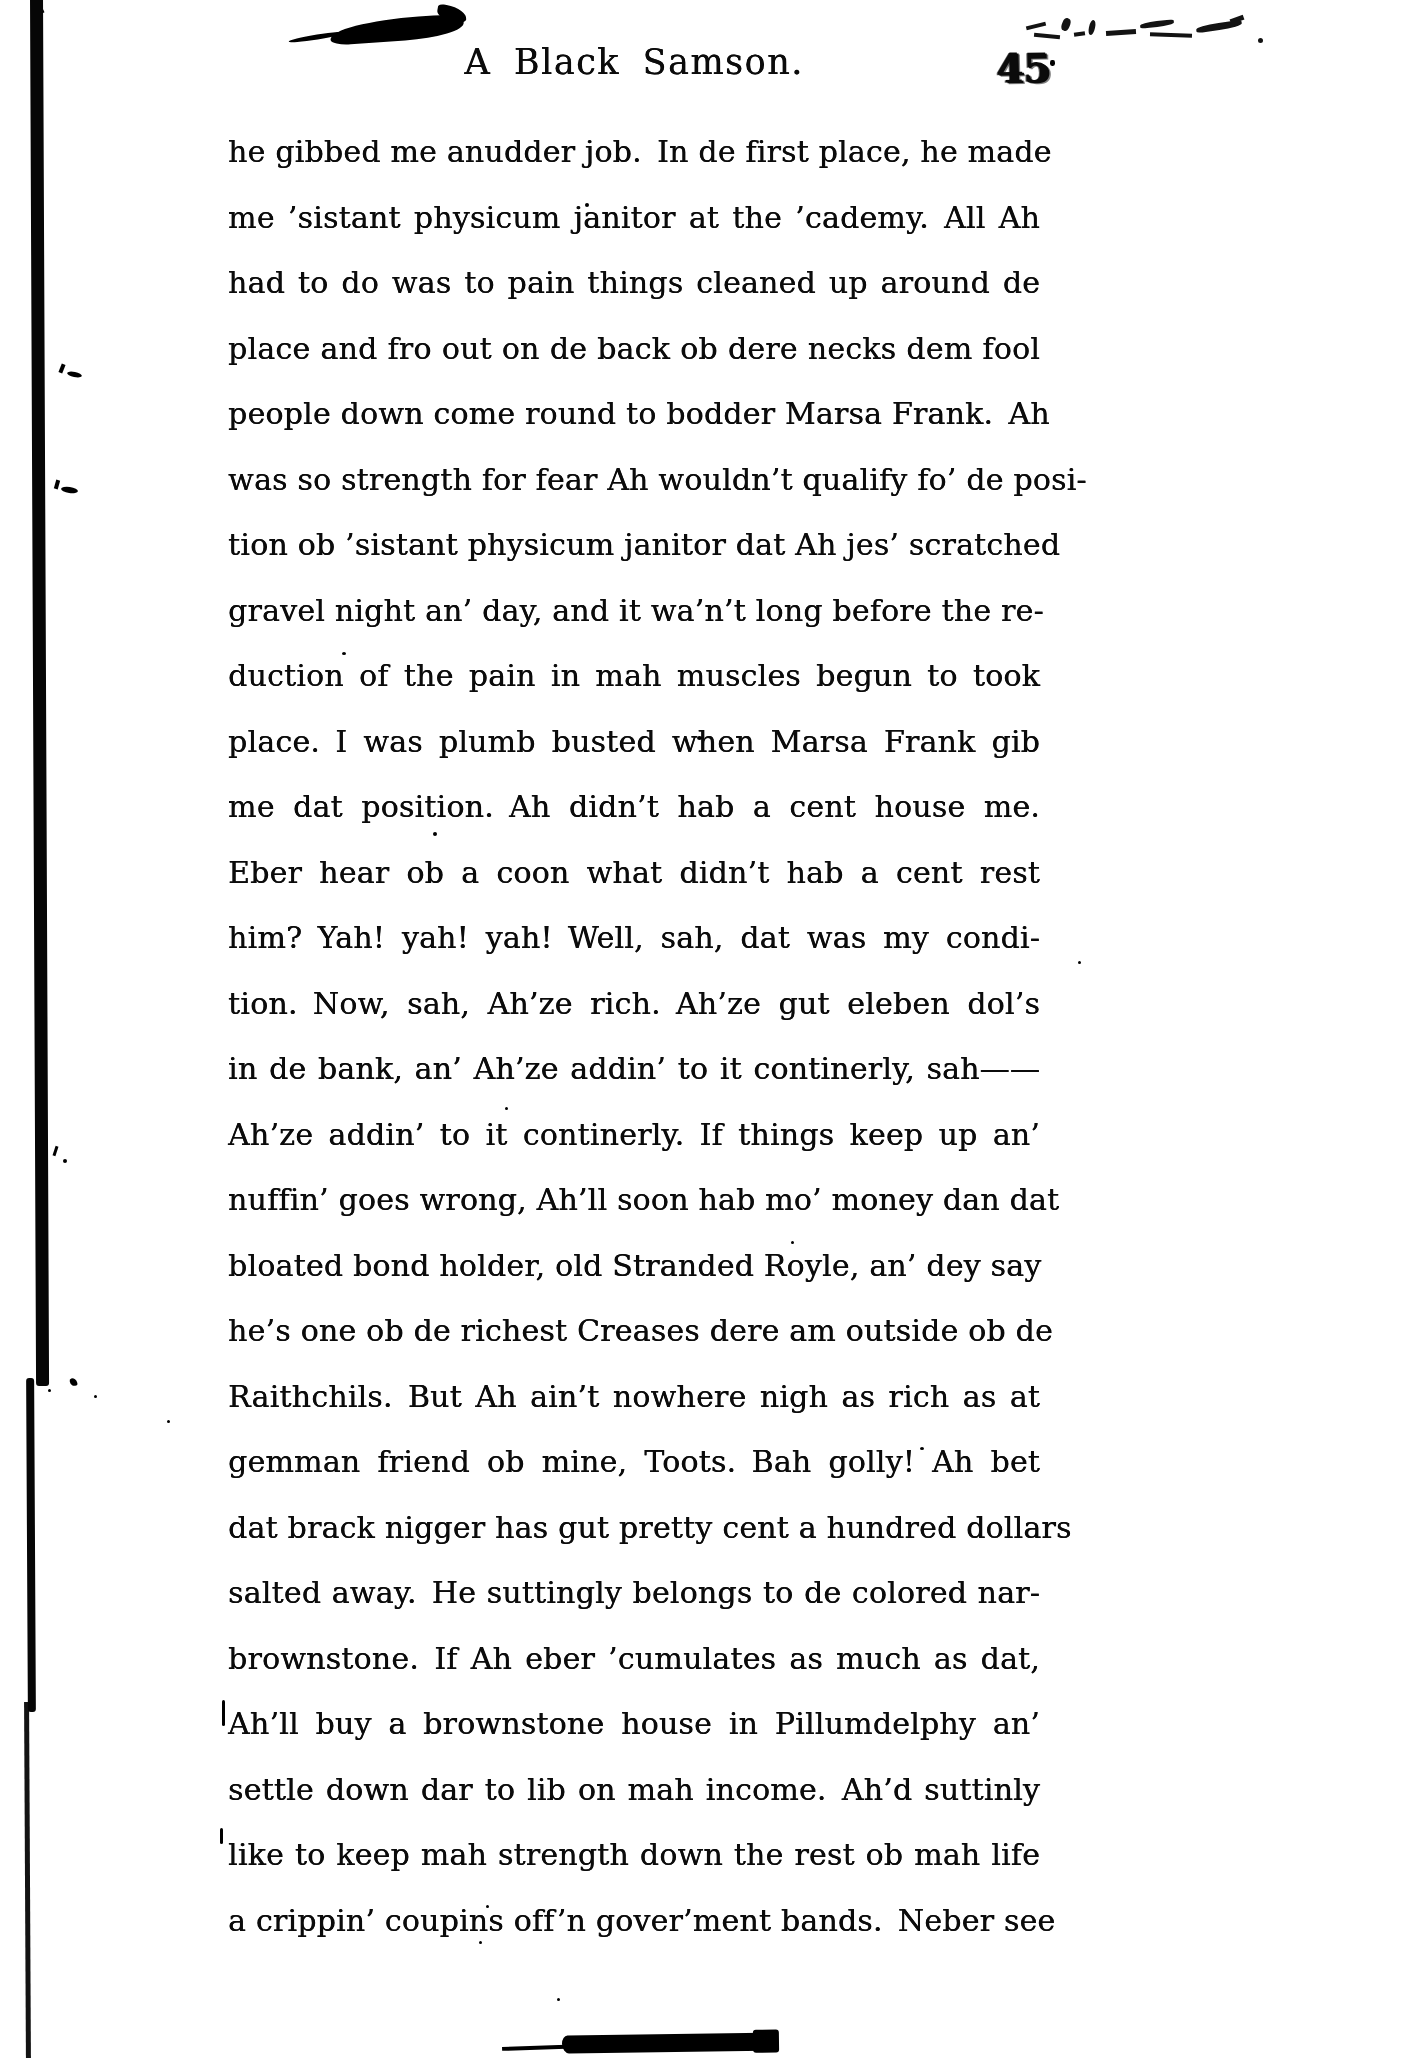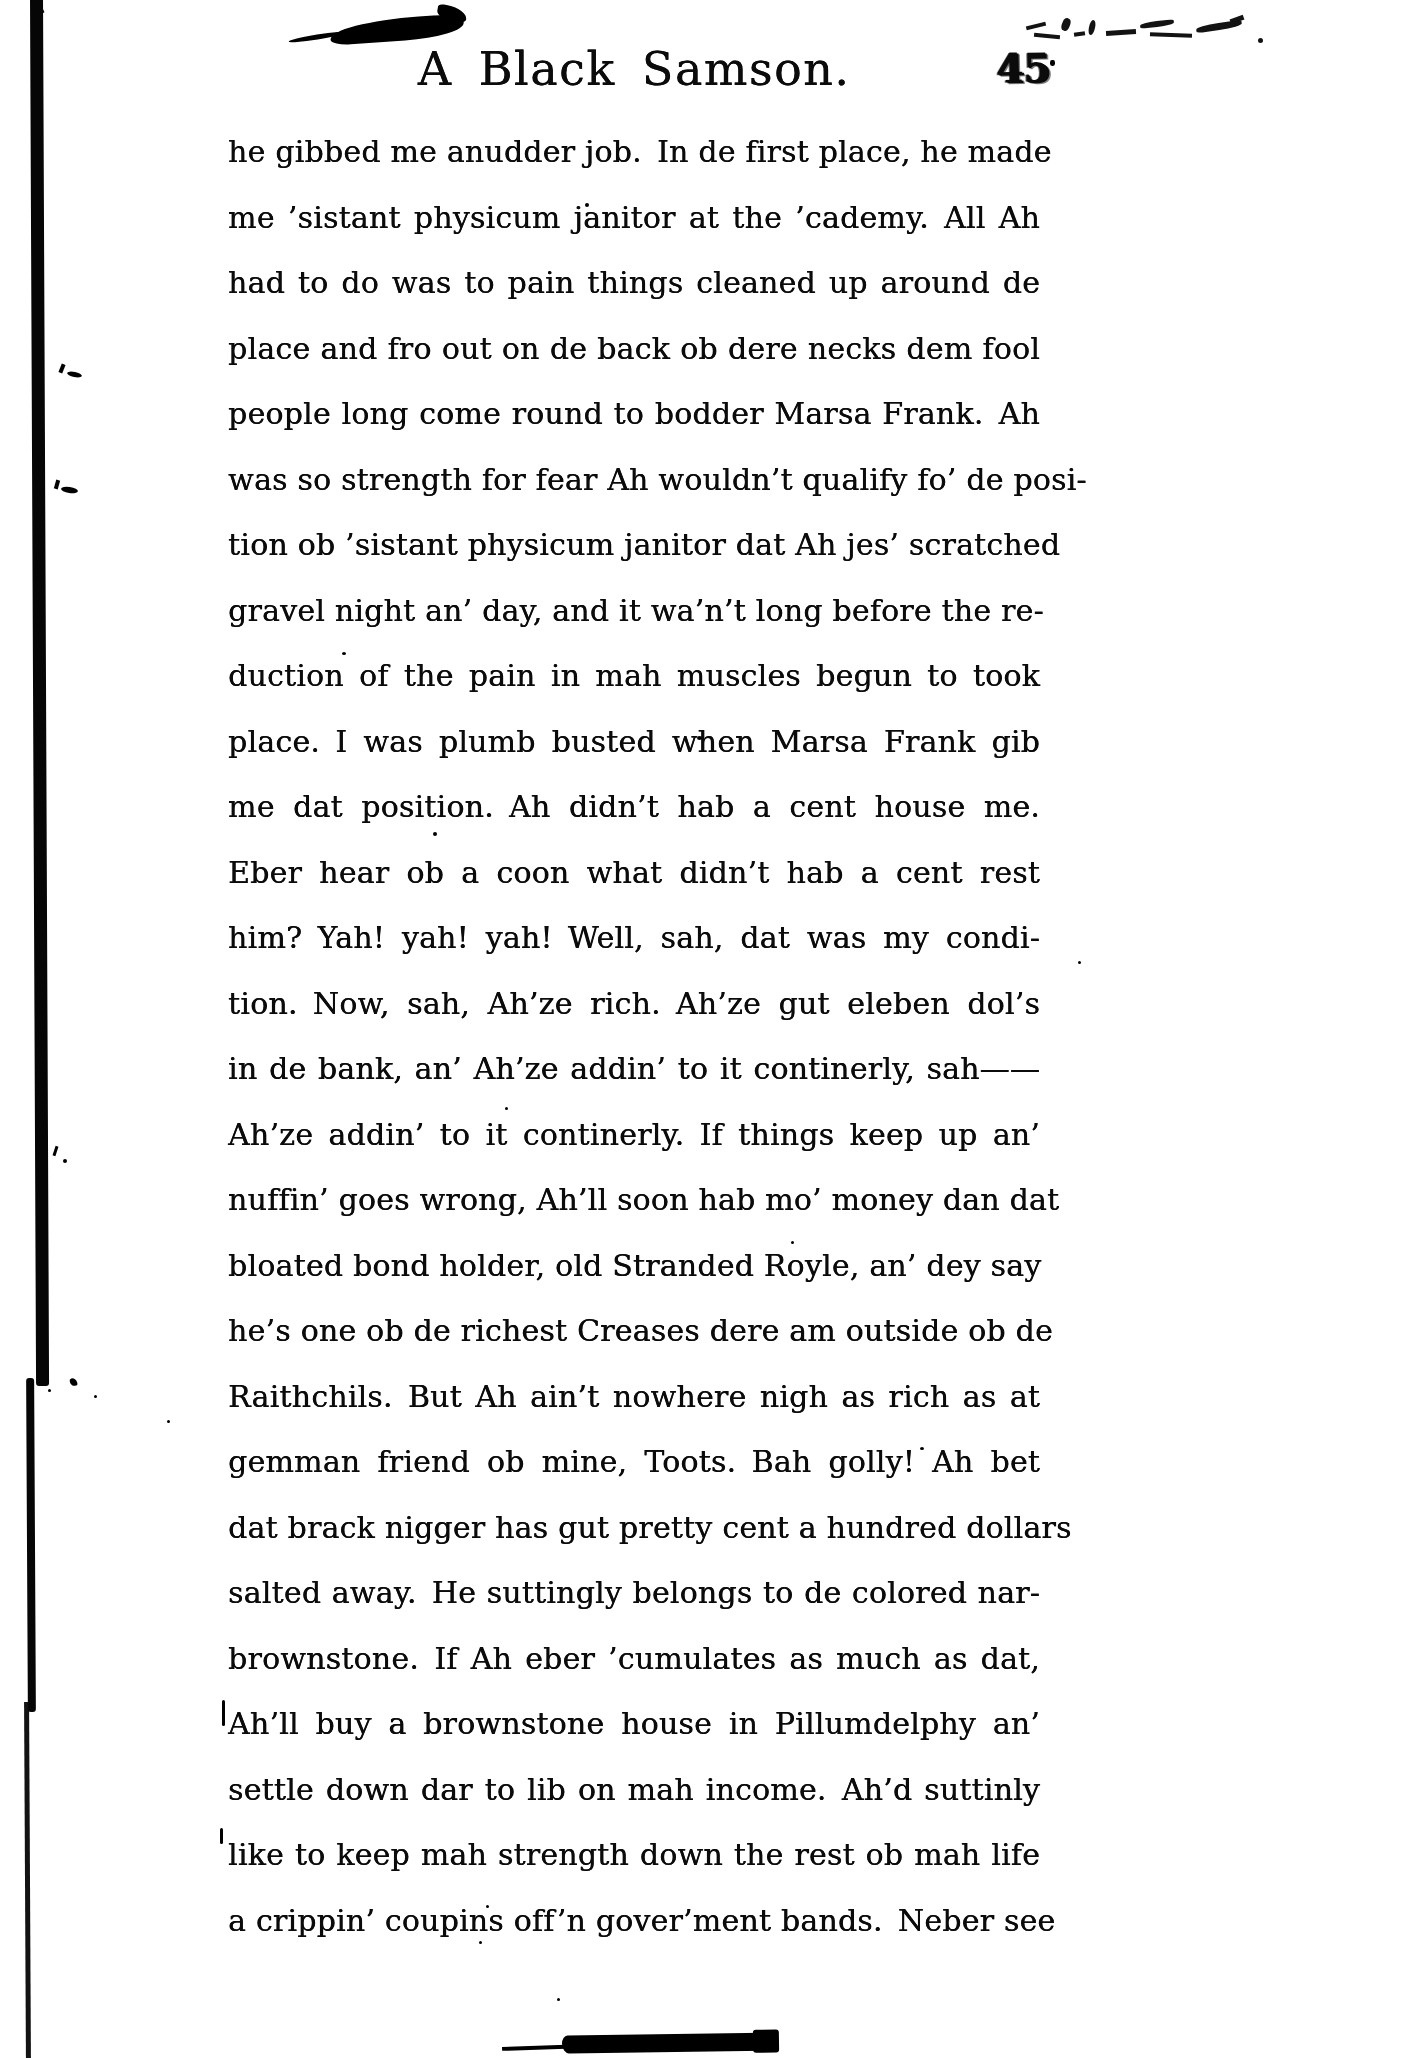--- a/index.html
+++ b/index.html
@@ -14,21 +14,21 @@
     overflow: hidden;
     font-family: "DejaVu Serif", "Liberation Serif", serif;
     color: var(--ink, #0b0b0b);
   }
 
   
   .header-title {
     position: absolute;
     left: 228px; top: 42px; width: 812px;
     text-align: center;
-    font-size: 46px;
+    font-size: 35px;
     letter-spacing: 1.5px;
     word-spacing: 10px;
     text-shadow: 0.4px 0.4px 0 var(--ink);
   }
   .page-number {
     position: absolute;
     left: 996px; top: 44px;
     font-size: 40px;
     font-weight: bold;
     letter-spacing: -1px;
@@ -140,21 +140,21 @@
   </div>
 
   <div class="header-title">A Black Samson.</div>
   <div class="page-number">45</div>
 
   <div class="text-block">
       <div class="text-line">he gibbed me anudder job. In de first place, he made</div>
       <div class="text-line">me ’sistant physicum janitor at the ’cademy. All Ah</div>
       <div class="text-line">had to do was to pain things cleaned up around de</div>
       <div class="text-line">place and fro out on de back ob dere necks dem fool</div>
-      <div class="text-line">people long come round to bodder Marsa Frank. Ah</div>
+      <div class="text-line">people down come round to bodder Marsa Frank. Ah</div>
       <div class="text-line">was so strength for fear Ah wouldn’t qualify fo’ de posi-</div>
       <div class="text-line">tion ob ’sistant physicum janitor dat Ah jes’ scratched</div>
       <div class="text-line">gravel night an’ day, and it wa’n’t long before the re-</div>
       <div class="text-line">duction of the pain in mah muscles begun to took</div>
       <div class="text-line">place. I was plumb busted when Marsa Frank gib</div>
       <div class="text-line">me dat position. Ah didn’t hab a cent house me.</div>
       <div class="text-line">Eber hear ob a coon what didn’t hab a cent rest</div>
       <div class="text-line">him? Yah! yah! yah! Well, sah, dat was my condi-</div>
       <div class="text-line">tion. Now, sah, Ah’ze rich. Ah’ze gut eleben dol’s</div>
       <div class="text-line">in de bank, an’ Ah’ze addin’ to it continerly, sah——</div>

